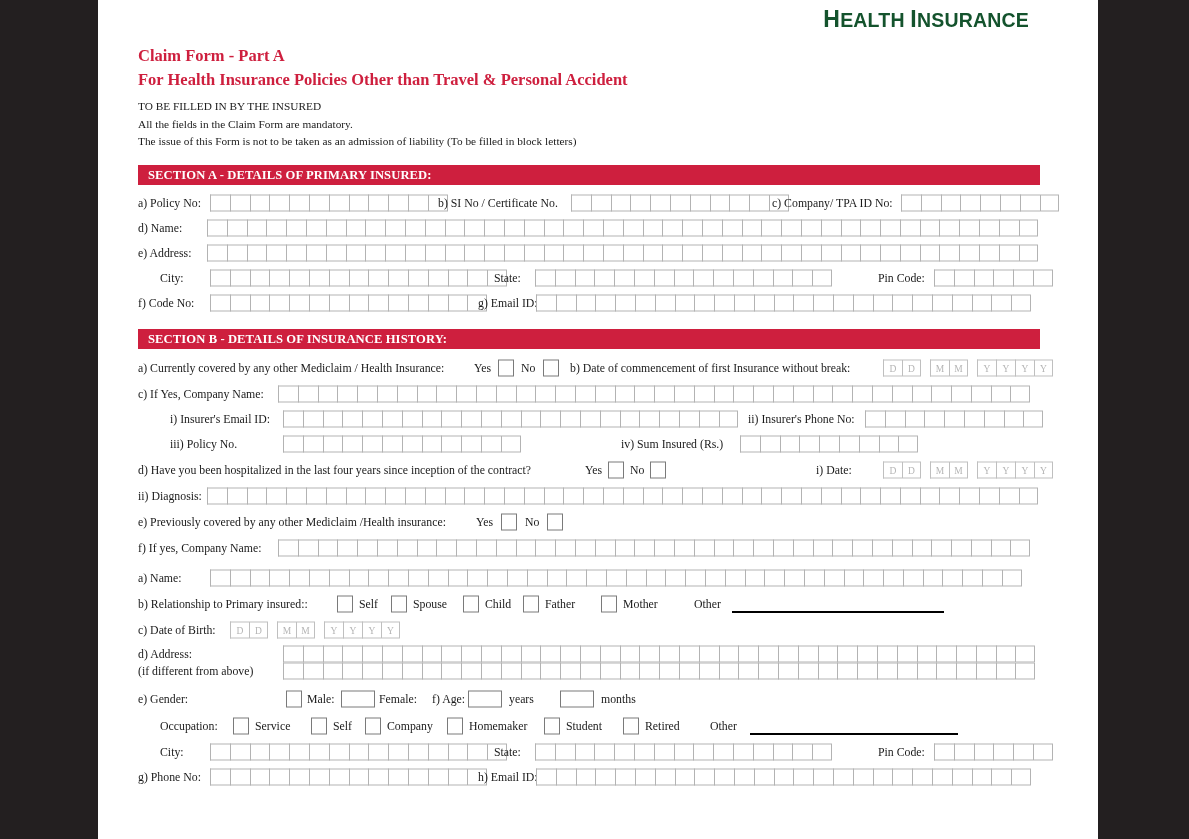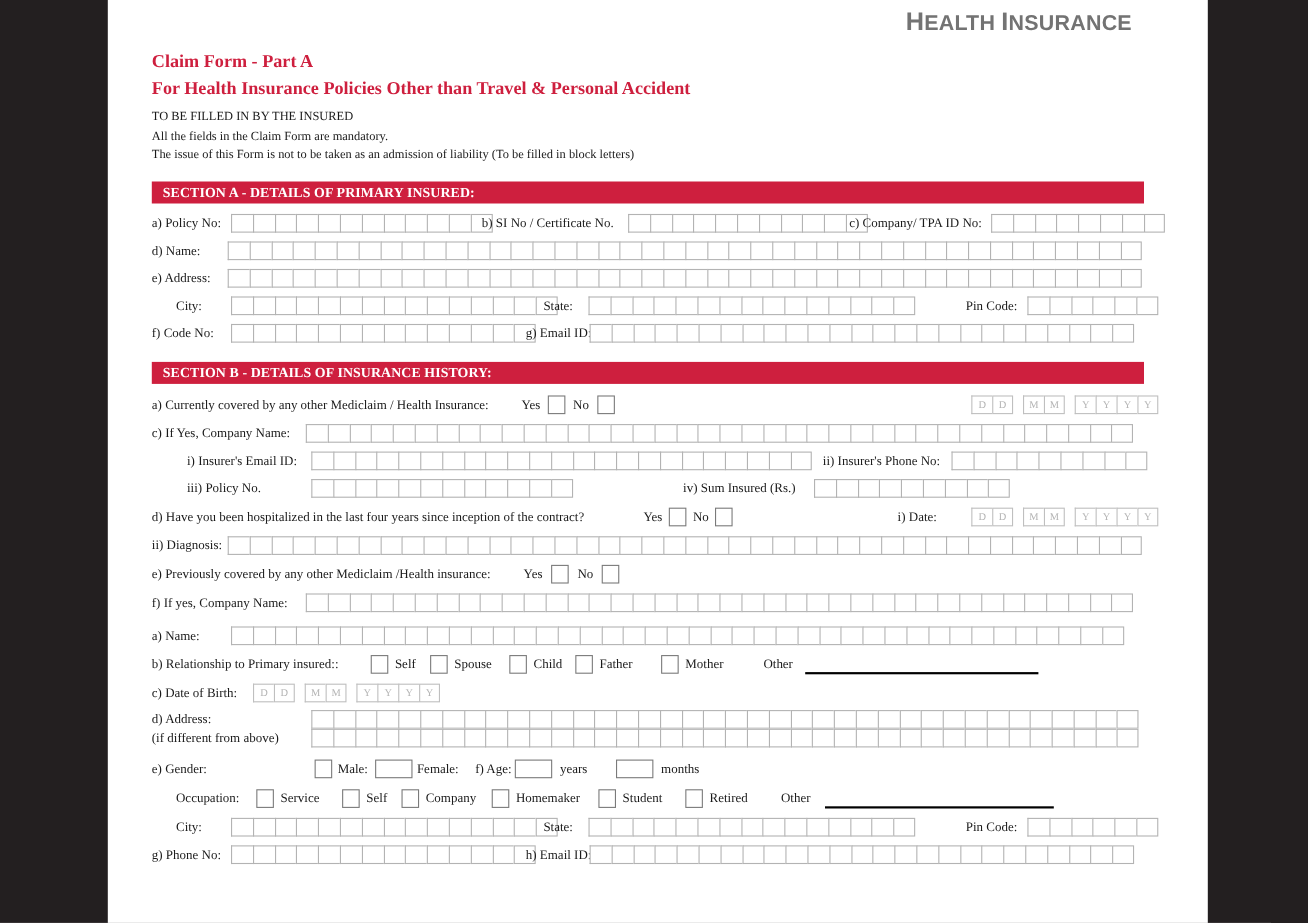--- a/index.html
+++ b/index.html
@@ -13,21 +13,21 @@
   }
   .page {
     position: absolute;
     left: 98px; top: 0;
     width: 1000px; height: 839px;
     background: #ffffff;
   }
   .brand {
     position: absolute;
     right: 69px; top: 6px;
-    color: #737373;
+    color: #14532d;
     font-size: 19.5px;
     font-weight: bold;
     letter-spacing: .2px;
     white-space: nowrap;
   }
   .brand .cap { font-size: 23px; }
 
   .content { position: absolute; left: 40px; top: 44px; width: 906px; font-family: Liberation Serif, serif; }
 
   .title1, .title2 {
@@ -385,20 +385,21 @@
     <div class="sec-head">SECTION B - DETAILS OF INSURANCE HISTORY:</div>
 
     <div class="gap-sm"></div>
 
     <div class="row tall">
       <span class="lbl" style="left:0">a) Currently covered by any other Mediclaim / Health Insurance:</span>
       <span class="lbl" style="left:336px">Yes</span>
       <div class="cb" style="left:360px"></div>
       <span class="lbl" style="left:383px">No</span>
       <div class="cb" style="left:405px"></div>
+      <span class="lbl" style="left:432px">b) Date of commencement of first Insurance without break:</span>
       <div class="datebox" style="left:745px">
           <div class="grp">
             <div class="cell">D</div>
             <div class="cell">D</div>
           </div>
           <div class="grp">
             <div class="cell">M</div>
             <div class="cell">M</div>
           </div>
           <div class="grp">

